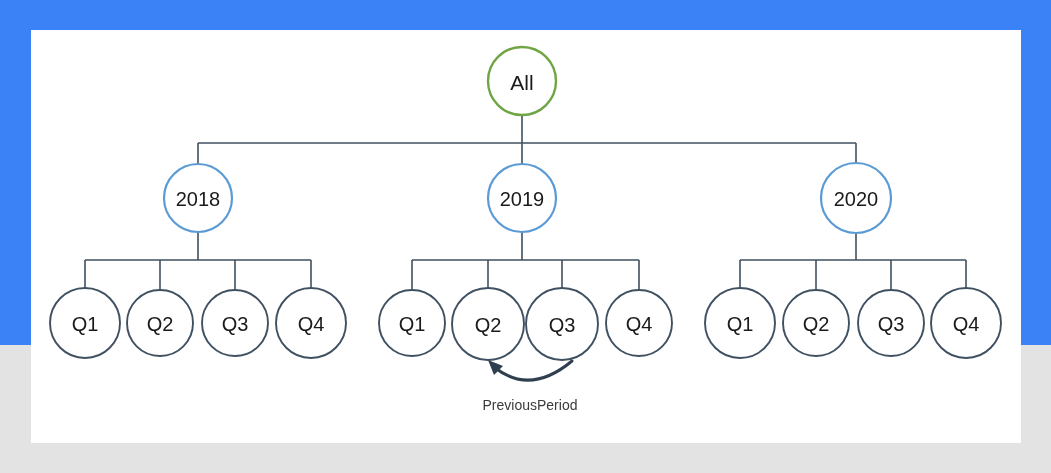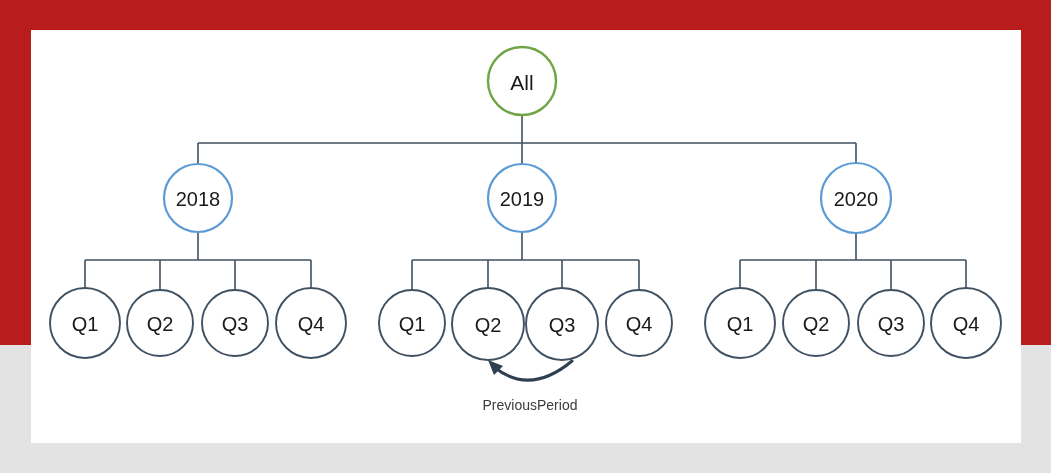--- a/index.html
+++ b/index.html
@@ -10,21 +10,21 @@
   body {
     width: 1051px;
     height: 473px;
     overflow: hidden;
     font-family: "Liberation Sans", sans-serif;
   }
   #stage {
     position: relative;
     width: 1051px;
     height: 345px;
-    background: #b91c1c;
+    background: #3b82f6;
   }
   #canvas {
     position: absolute;
     left: 31px;
     top: 30px;
     width: 990px;
     height: 413px;
     background: #ffffff;
   }
   #diagram-svg {

